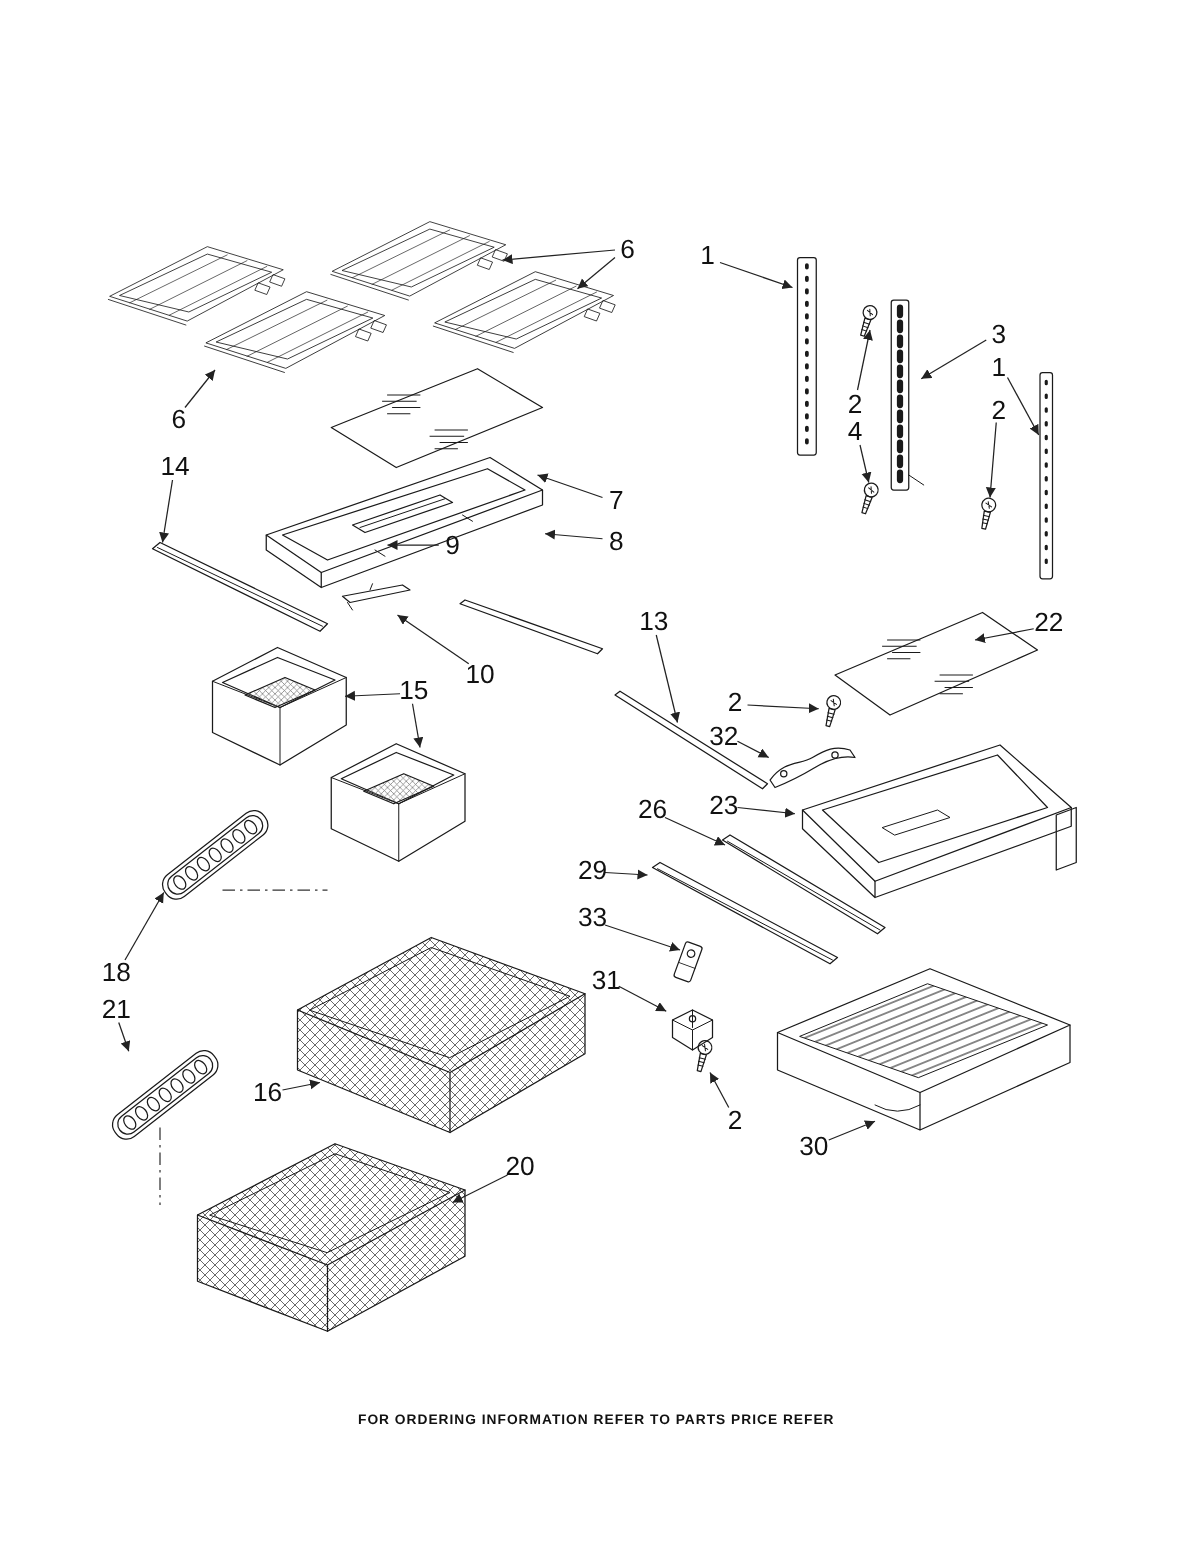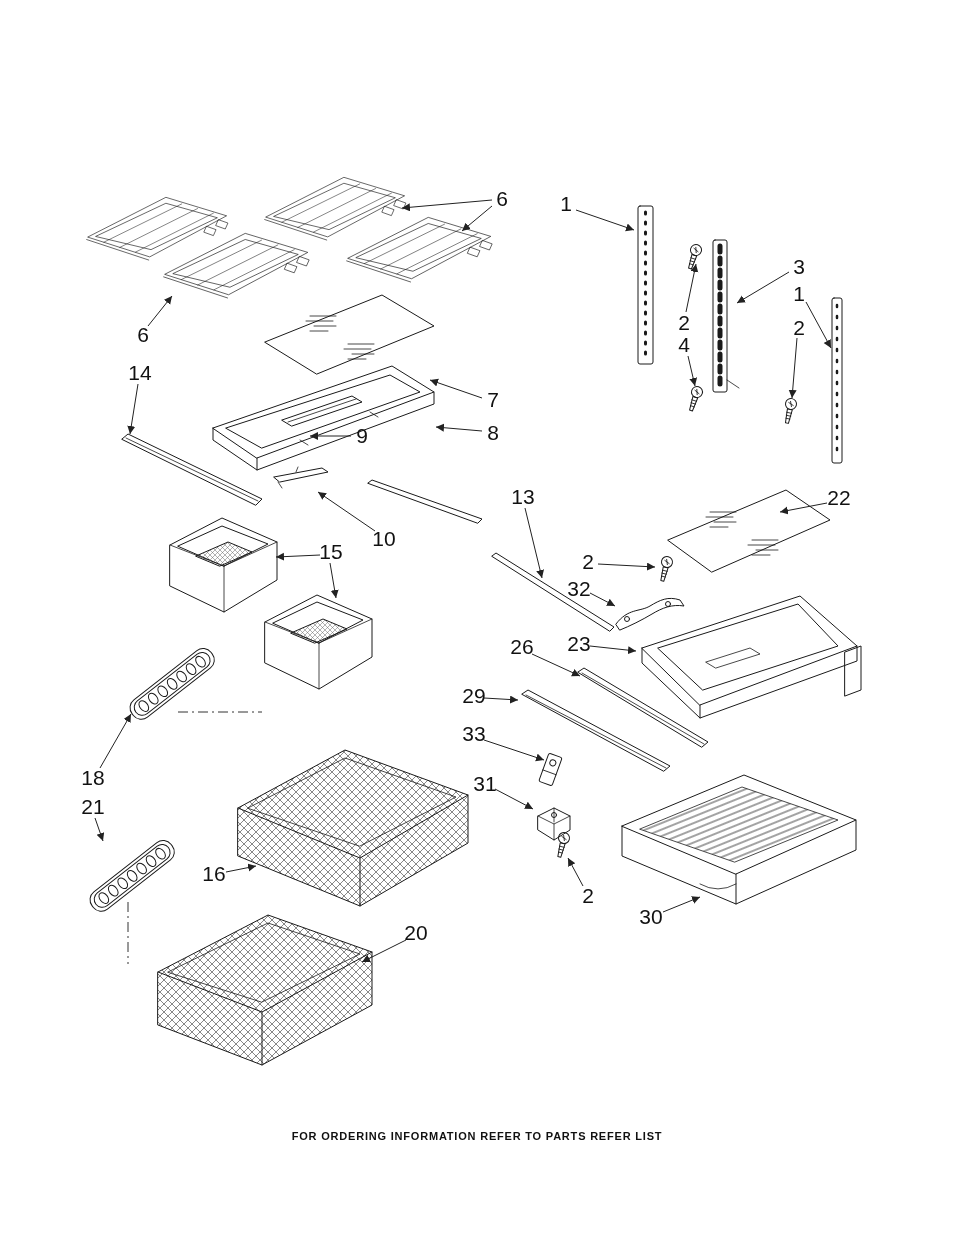--- a/index.html
+++ b/index.html
@@ -289,14 +289,14 @@
     <text class="callout" x="93" y="785">18</text>
     <text class="callout" x="93" y="814">21</text>
     <text class="callout" x="485" y="791">31</text>
     <text class="callout" x="214" y="881">16</text>
     <text class="callout" x="588" y="903">2</text>
     <text class="callout" x="651" y="924">30</text>
     <text class="callout" x="416" y="940">20</text>
   </g>
 </svg>
 
-<div class="footer">FOR ORDERING INFORMATION REFER TO PARTS REFER LIST</div>
+<div class="footer">FOR ORDERING INFORMATION REFER TO PARTS PRICE REFER</div>
 </div>
 
 </body></html>

